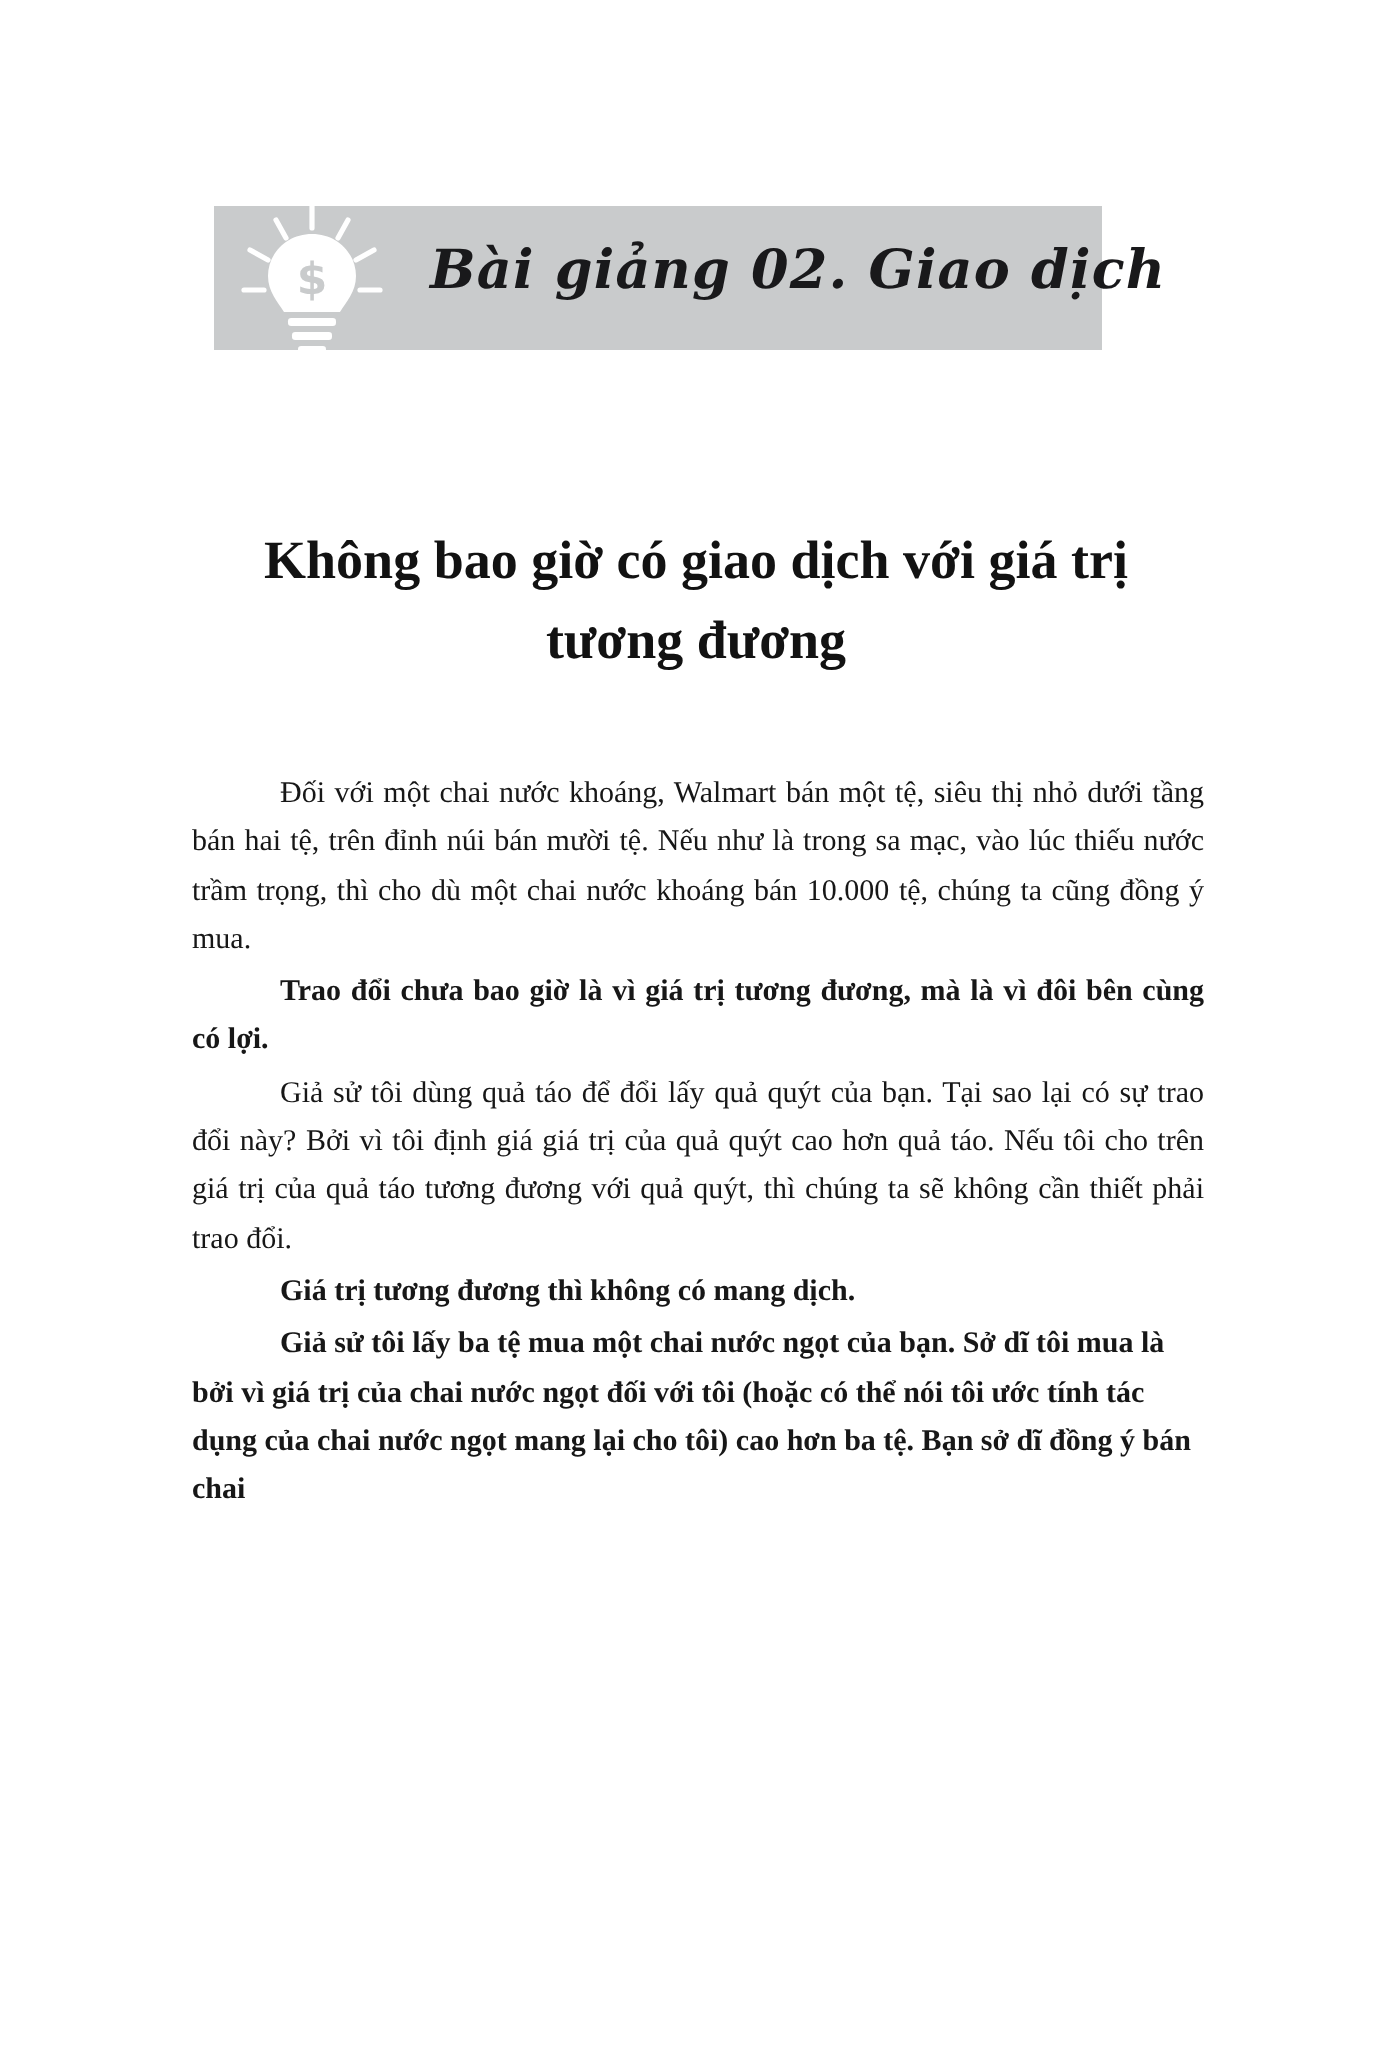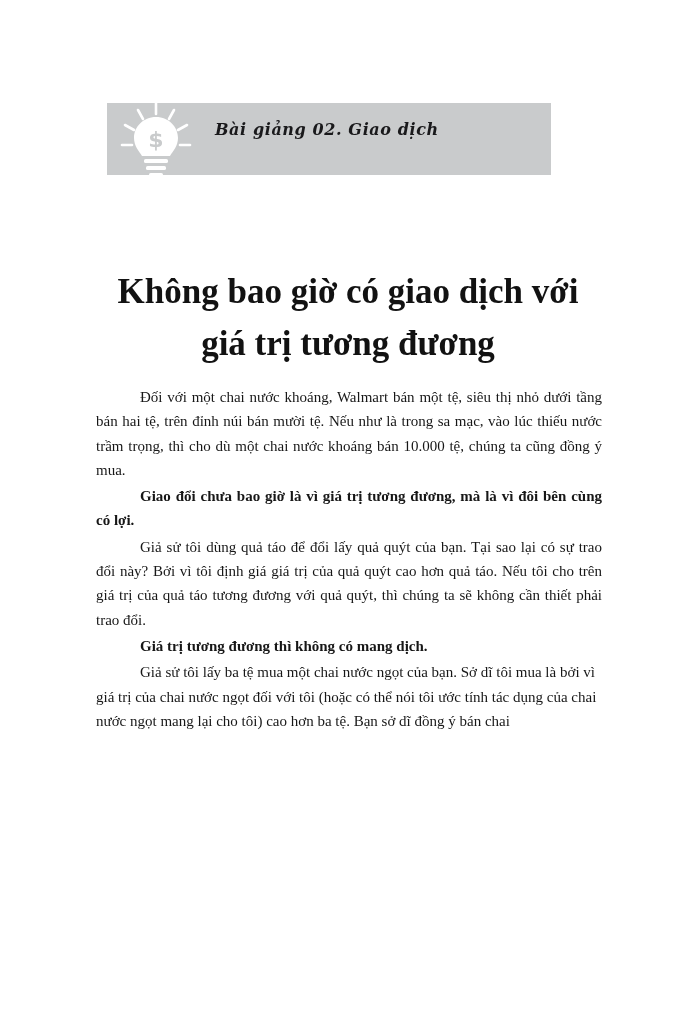--- a/index.html
+++ b/index.html
@@ -40,37 +40,37 @@
     height: 80px;
   }
 
   .banner-title {
     position: absolute;
     left: 215px;
     top: 120px;
     width: 330px;
     font-family: "DejaVu Serif", serif;
     font-style: italic;
-    font-size: 16px;
+    font-size: 27px;
     font-weight: 600;
     letter-spacing: 0.6px;
     color: #19191b;
     white-space: nowrap;
   }
 
   
   .chapter-title {
     position: absolute;
     left: 98px;
     top: 243px;
     width: 500px;
     text-align: center;
     font-family: "Liberation Serif", serif;
     font-weight: bold;
-    font-size: 35px;
+    font-size: 27px;
     line-height: 1.48;
     color: #121212;
   }
 
   
   .body-text {
     position: absolute;
     left: 96px;
     top: 385px;
     width: 506px;
@@ -85,20 +85,21 @@
     text-indent: 44px;
     color: #171717;
   }
 
   .body-text p.bold {
     font-weight: bold;
   }
 
   .body-text p:last-child {
     text-align: left;
+    font-weight: bold;
   }
 </style>
 </head>
 <body>
 
 <div class="page">
 
   <div class="banner"></div>
 
   <div class="bulb">
@@ -119,19 +120,19 @@
       <text x="38" y="46" text-anchor="middle" font-family="DejaVu Sans, sans-serif" font-size="22" font-weight="bold" fill="#c9cbcc">$</text>
     </svg>
   </div>
 
   <div class="banner-title">Bài giảng 02. Giao dịch</div>
 
   <h1 class="chapter-title">Không bao giờ có giao dịch với giá trị tương đương</h1>
 
   <div class="body-text">
     <p>Đối với một chai nước khoáng, Walmart bán một tệ, siêu thị nhỏ dưới tầng bán hai tệ, trên đỉnh núi bán mười tệ. Nếu như là trong sa mạc, vào lúc thiếu nước trầm trọng, thì cho dù một chai nước khoáng bán 10.000 tệ, chúng ta cũng đồng ý mua.</p>
-    <p class="bold">Giao đổi chưa bao giờ là vì giá trị tương đương, mà là vì đôi bên cùng có lợi.</p>
+    <p class="bold">Trao đổi chưa bao giờ là vì giá trị tương đương, mà là vì đôi bên cùng có lợi.</p>
     <p>Giả sử tôi dùng quả táo để đổi lấy quả quýt của bạn. Tại sao lại có sự trao đổi này? Bởi vì tôi định giá giá trị của quả quýt cao hơn quả táo. Nếu tôi cho trên giá trị của quả táo tương đương với quả quýt, thì chúng ta sẽ không cần thiết phải trao đổi.</p>
     <p class="bold">Giá trị tương đương thì không có mang dịch.</p>
     <p>Giả sử tôi lấy ba tệ mua một chai nước ngọt của bạn. Sở dĩ tôi mua là bởi vì giá trị của chai nước ngọt đối với tôi (hoặc có thể nói tôi ước tính tác dụng của chai nước ngọt mang lại cho tôi) cao hơn ba tệ. Bạn sở dĩ đồng ý bán chai</p>
   </div>
 
 </div>
 
 </body></html>

